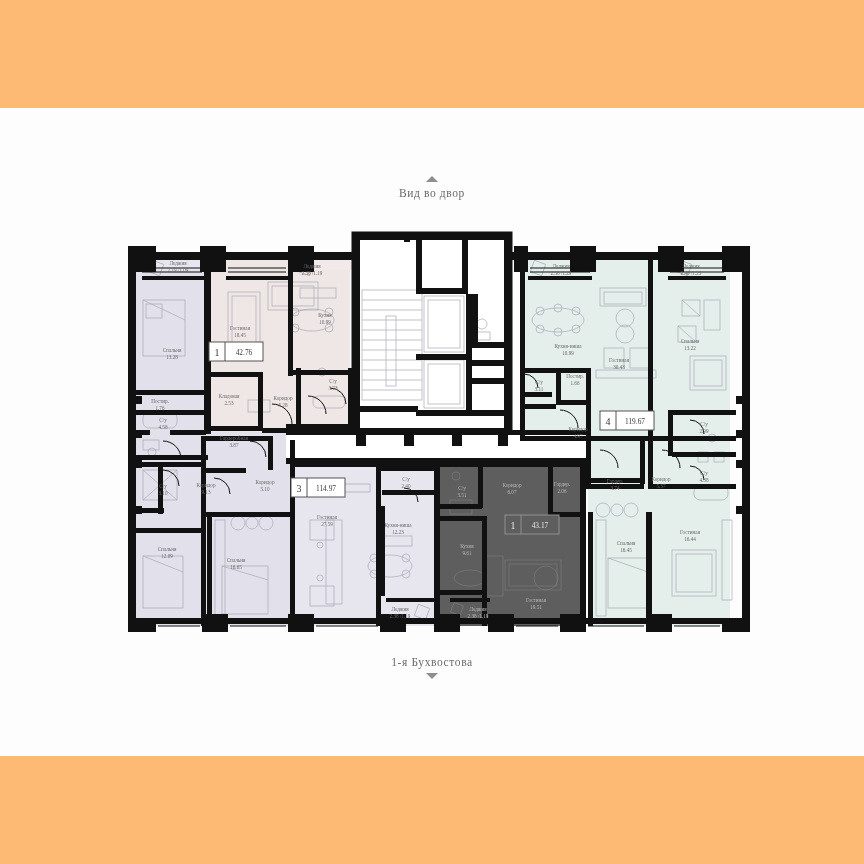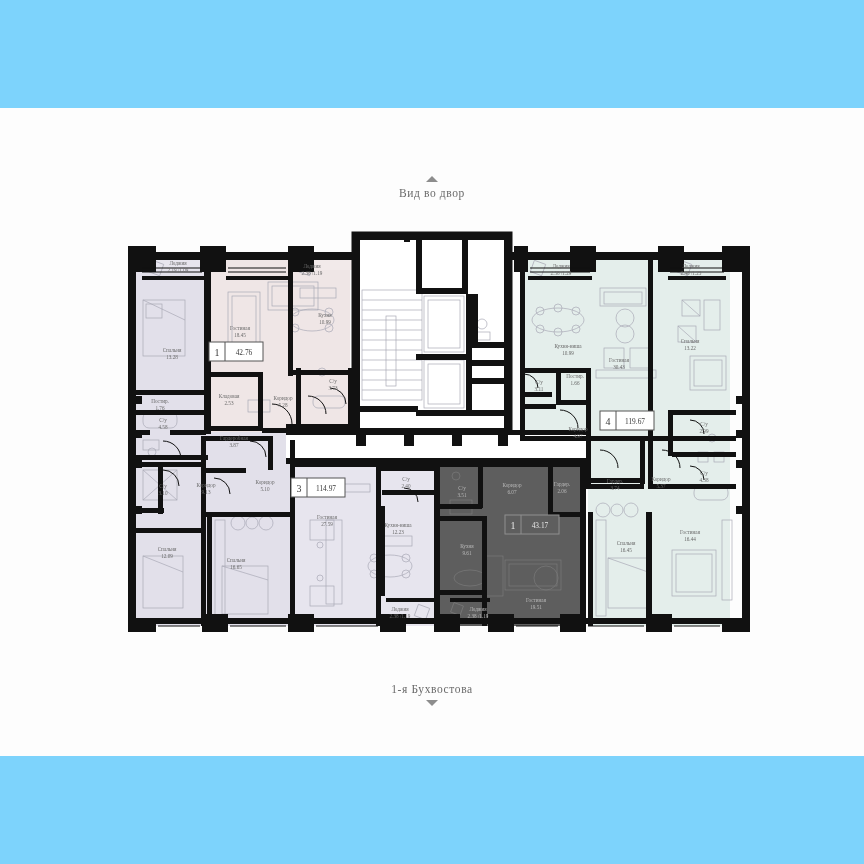--- a/index.html
+++ b/index.html
@@ -1,35 +1,35 @@
 <!DOCTYPE html>
 <html><head>
 <meta charset="utf-8">
 <style>
   html,body{margin:0;padding:0;background:#f2f2f2;}
   body{
     width:864px;height:864px;overflow:hidden;
     font-family:"Liberation Sans","DejaVu Sans",sans-serif;
     position:relative;
   }
-  #stage{position:absolute;inset:0;background:#7dd3fc;}
+  #stage{position:absolute;inset:0;background:#fdba74;}
   
   #paper{
     position:absolute;left:0;top:108px;width:864px;height:648px;
     background:#fdfdfd;
   }
   #plan-wrap{position:absolute;left:0;top:0;width:864px;height:864px;}
   svg#plan{position:absolute;left:0;top:0;}
   .dir-label{
     position:absolute;width:240px;text-align:center;left:312px;
     font-size:11.5px;letter-spacing:.6px;color:#6a6a6a;
     font-family:"Liberation Serif","DejaVu Serif",serif;
   }
   #dir-top{top:176px;}
-  #dir-bottom{top:683px;}
+  #dir-bottom{top:656px;}
   .tri{width:0;height:0;margin:0 auto;}
   .tri-up{border-left:6px solid transparent;border-right:6px solid transparent;border-bottom:6px solid #8d8d8d;margin-bottom:5px;}
   .tri-down{border-left:6px solid transparent;border-right:6px solid transparent;border-top:6px solid #8d8d8d;margin-top:5px;}
 </style>
 </head>
 <body>
 
 <div id="stage">
   <div id="paper"></div>
 

